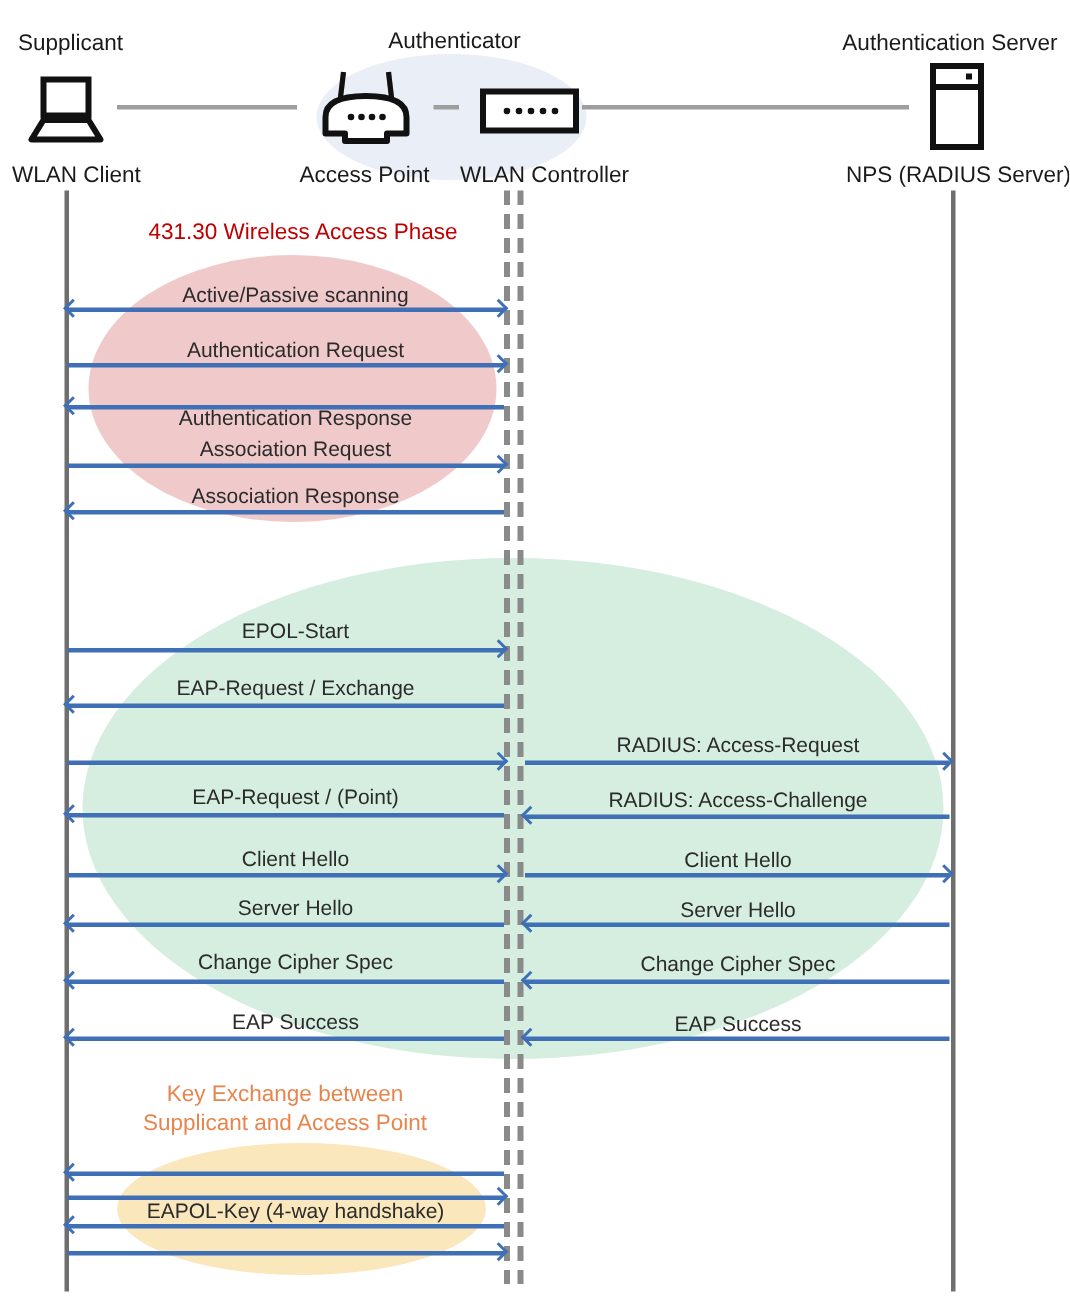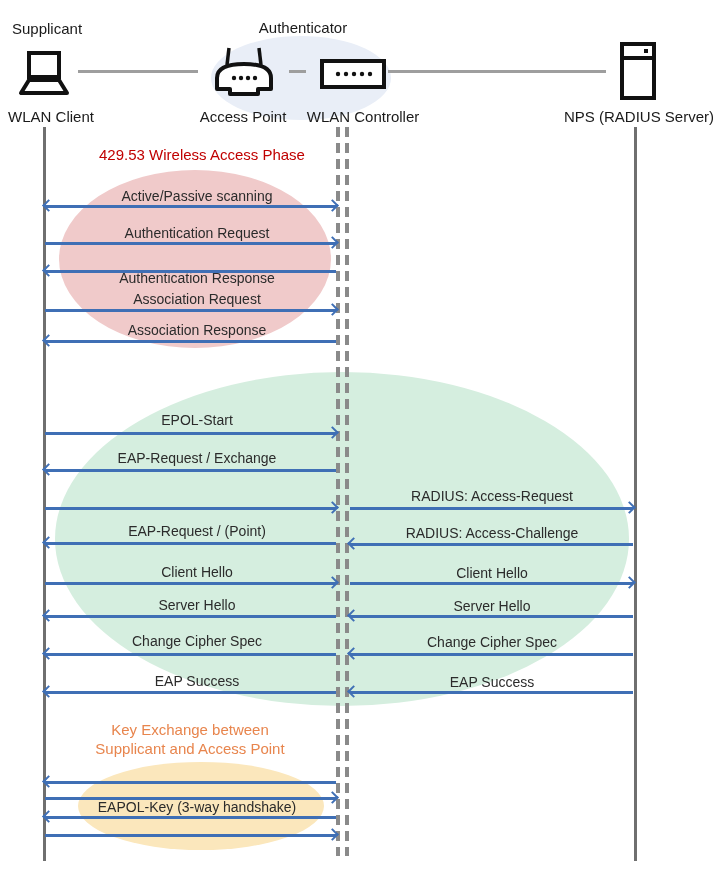--- a/index.html
+++ b/index.html
@@ -65,20 +65,21 @@
 
 <div id="stage">
 
   <div class="ellipse hub-ellipse"></div>
   <div class="ellipse p1-ellipse"></div>
   <div class="ellipse p2-ellipse"></div>
   <div class="ellipse p3-ellipse"></div>
 
   <div class="abs role" style="left:12px;top:20px;">Supplicant</div>
   <div class="abs role" style="left:203px;top:19px;width:200px;text-align:center;">Authenticator</div>
+  <div class="abs role" style="left:505px;top:20px;width:200px;text-align:right;">Authentication Server</div>
 
   <div class="conn" style="left:78px;width:120px;"></div>
   <div class="conn" style="left:289px;width:17px;"></div>
   <div class="conn" style="left:388px;width:218px;"></div>
 
   <div class="abs icon" style="left:12px;top:50px;">
     <svg width="62" height="48" viewBox="0 0 62 48">
       <rect x="17" y="3" width="30" height="24" fill="#FFFFFF" stroke="#111111" stroke-width="4"></rect>
       <path d="M9 43 L55 43 L47 30 L17 30 Z" fill="#FFFFFF" stroke="#111111" stroke-width="4" stroke-linejoin="round"></path>
     </svg>
@@ -115,21 +116,21 @@
   <div class="abs dev-label" style="left:-49px;top:108px;">WLAN Client</div>
   <div class="abs dev-label" style="left:143px;top:108px;">Access Point</div>
   <div class="abs dev-label" style="left:263px;top:108px;">WLAN Controller</div>
   <div class="abs dev-label" style="left:539px;top:108px;">NPS (RADIUS Server)</div>
 
   <div class="lifeline" style="left:43px;top:127px;height:734px;"></div>
   <div class="dashline" style="left:336px;top:127px;height:729px;"></div>
   <div class="dashline" style="left:345px;top:127px;height:729px;"></div>
   <div class="lifeline" style="left:634px;top:127px;height:734px;"></div>
 
-  <div class="phase-title p1-title" style="left:52px;top:146px;">429.53 Wireless Access Phase</div>
+  <div class="phase-title p1-title" style="left:52px;top:146px;">431.30 Wireless Access Phase</div>
   <div class="phase-title p3-title" style="left:40px;top:721px;">Key Exchange between</div>
   <div class="phase-title p3-title" style="left:40px;top:740px;">Supplicant and Access Point</div>
 
   <div id="messages" class="abs" style="left:0;top:4px;width:713px;height:875px;">
       <div class="msg-label" style="left: 37px; top: 184px;">Active/Passive scanning</div>
       <div class="arrow" style="left: 45px; width: 291px; top: 201px;">
         <span class="chev r"></span>
         <span class="chev l"></span>
       </div>
       <div class="msg-label" style="left: 37px; top: 221px;">Authentication Request</div>
@@ -202,21 +203,21 @@
       <div class="msg-label" style="left: 332px; top: 670px;">EAP Success</div>
       <div class="arrow" style="left: 350px; width: 283px; top: 687px;">
         <span class="chev l"></span>
       </div>
       <div class="arrow" style="left: 45px; width: 291px; top: 777px;">
         <span class="chev l"></span>
       </div>
       <div class="arrow" style="left: 45px; width: 291px; top: 793px;">
         <span class="chev r"></span>
       </div>
-      <div class="msg-label" style="left: 37px; top: 795px;">EAPOL-Key (3-way handshake)</div>
+      <div class="msg-label" style="left: 37px; top: 795px;">EAPOL-Key (4-way handshake)</div>
       <div class="arrow" style="left: 45px; width: 291px; top: 812px;">
         <span class="chev l"></span>
       </div>
       <div class="arrow" style="left: 45px; width: 291px; top: 830px;">
         <span class="chev r"></span>
       </div>
     </div>
 
 </div>
 

